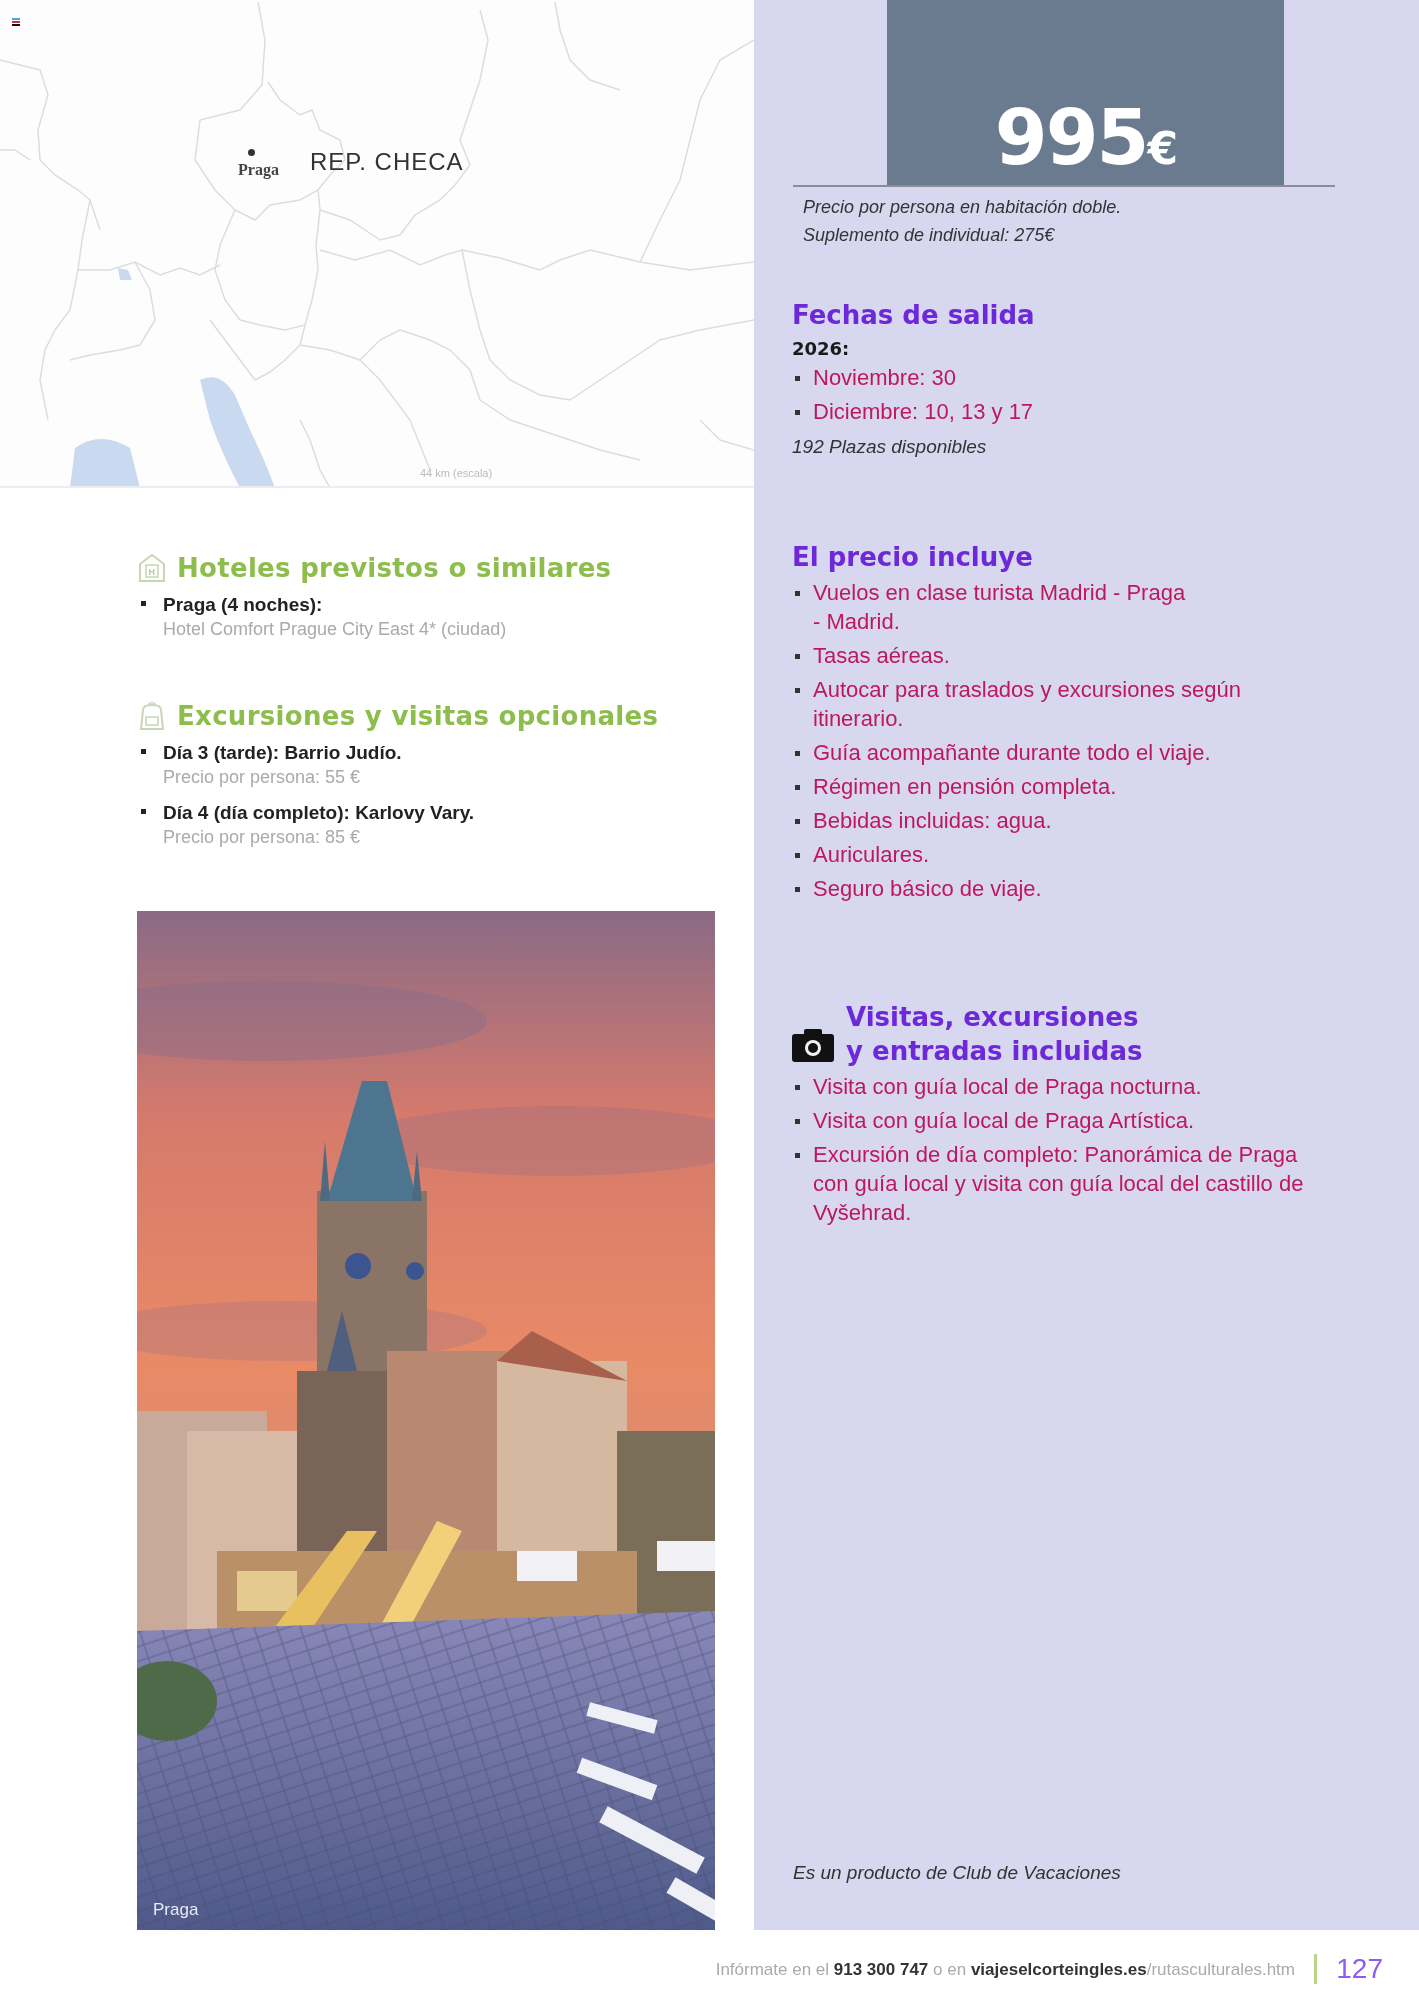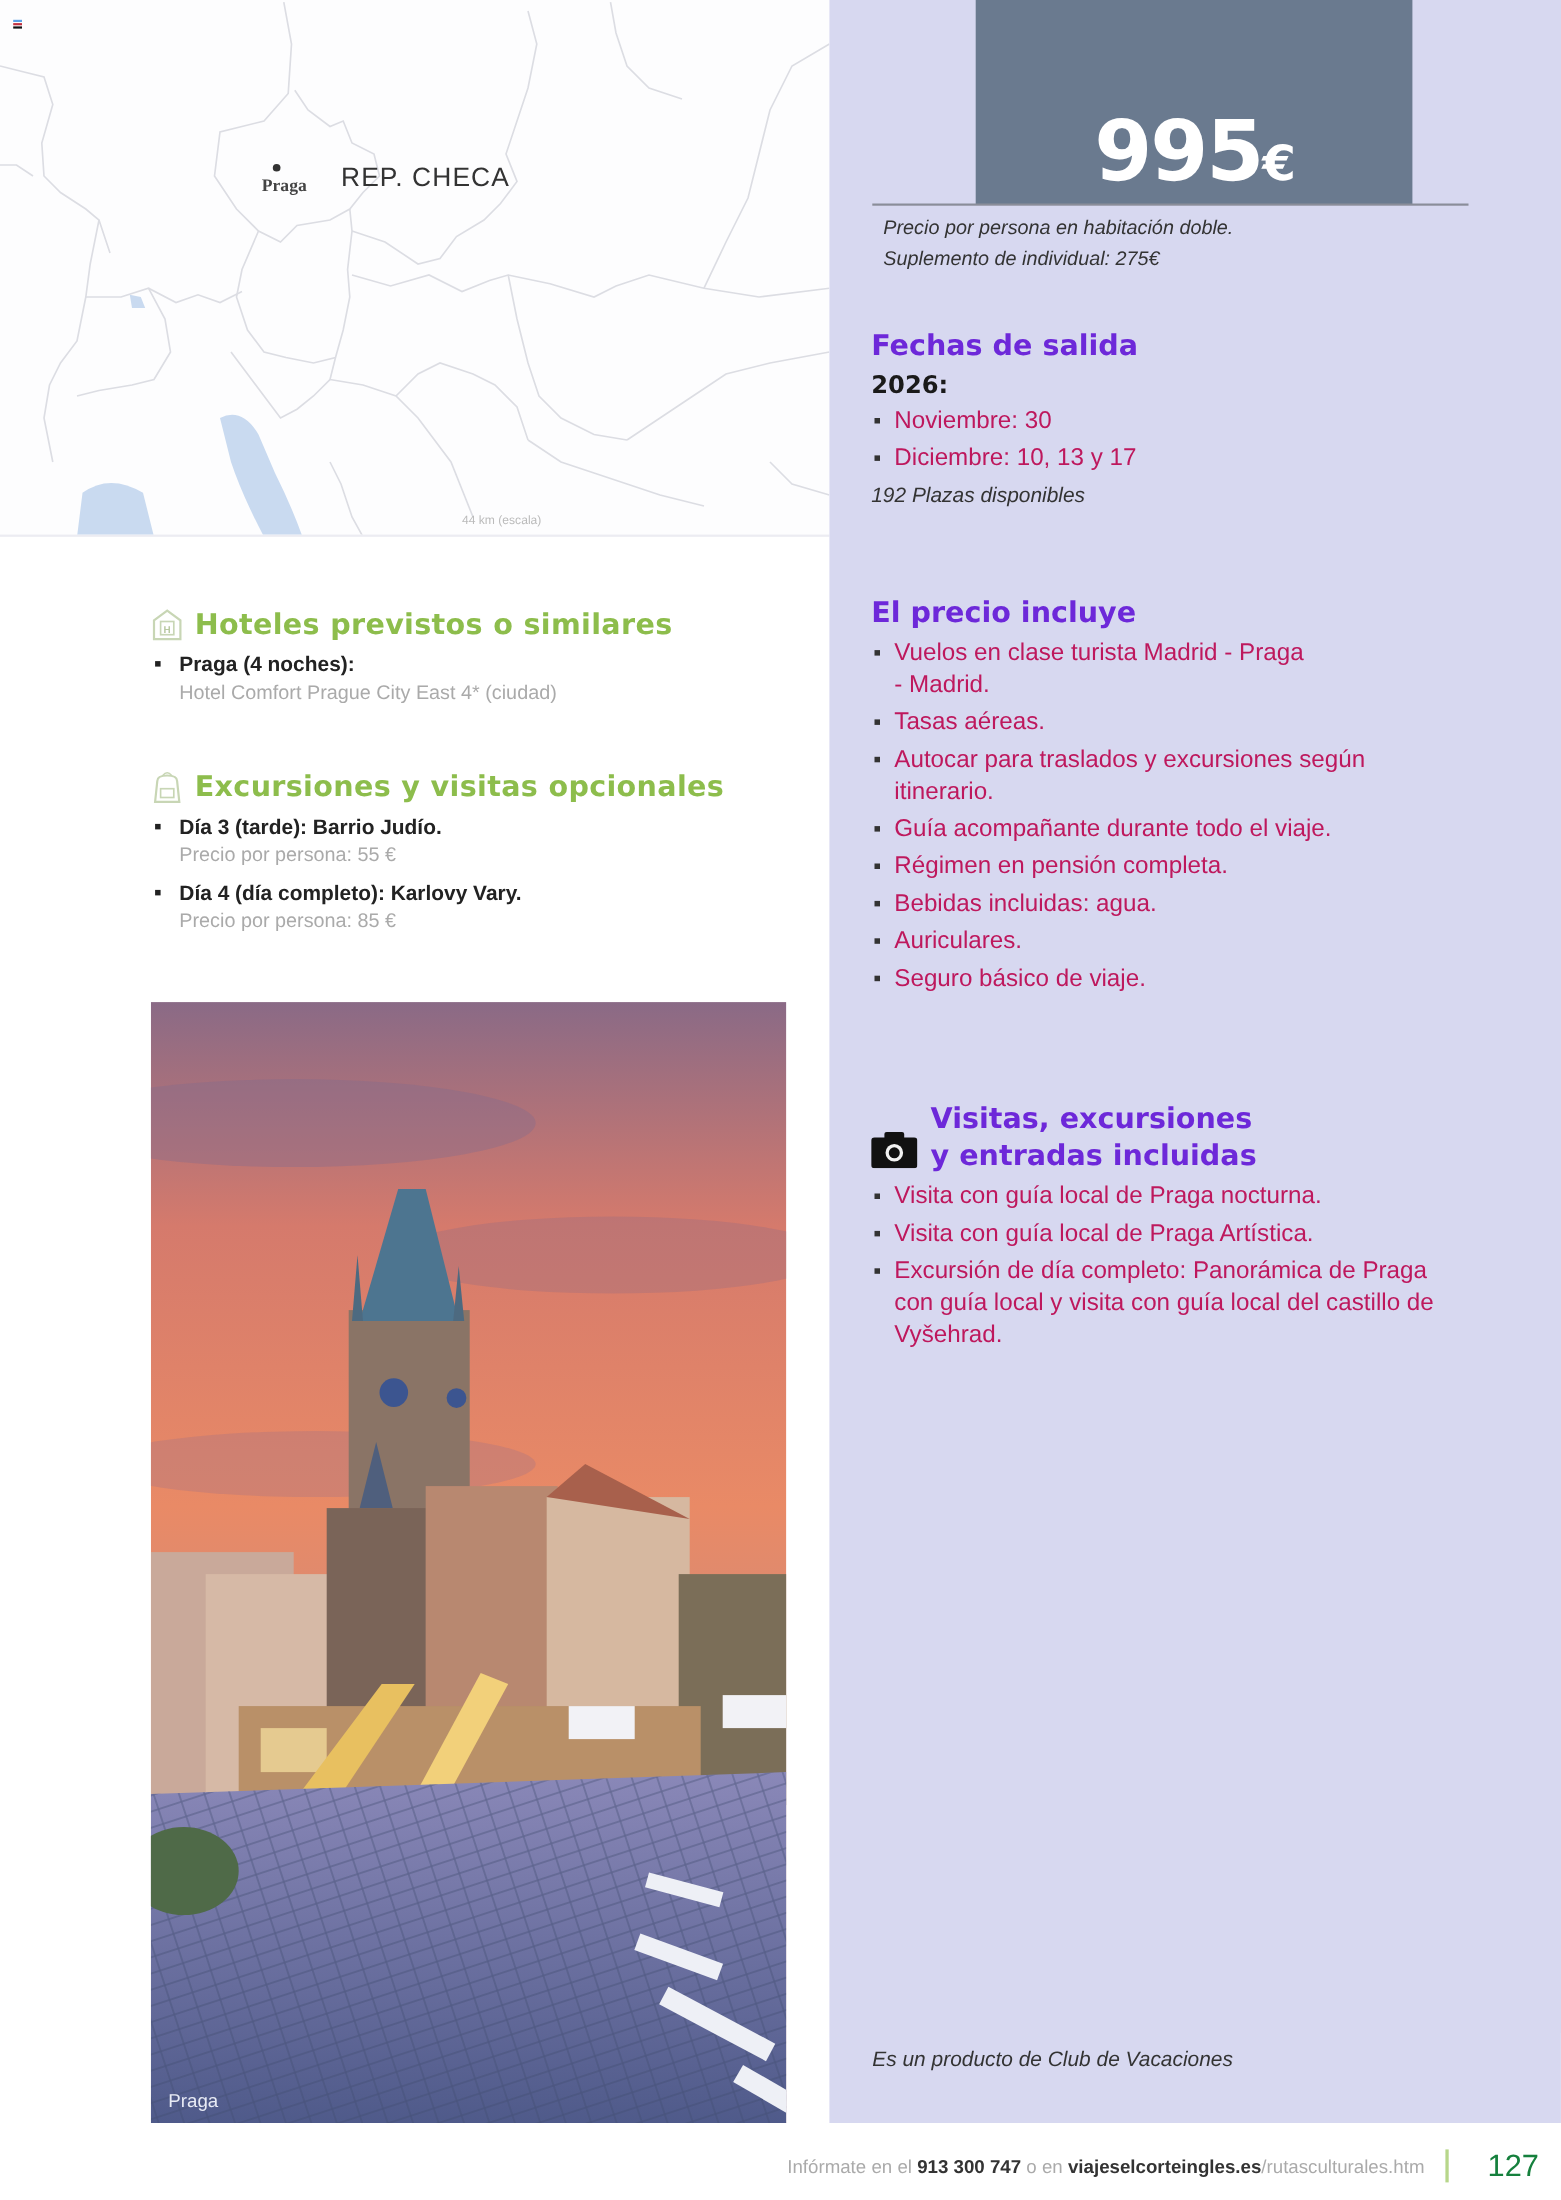--- a/index.html
+++ b/index.html
@@ -37,40 +37,40 @@
   
   .panel { position: absolute; left: 754px; top: 0; width: 665px; height: 1930px; background: #d7d8f0; }
   .price-box { position: absolute; left: 133px; top: 0; width: 397px; height: 186px; background: #6a7a8f; }
   .price-box .price { position: absolute; left: 0; right: 0; top: 98px; text-align: center; font-family: "DejaVu Sans", sans-serif; font-weight: bold; font-size: 76px; color: #fff; letter-spacing: -2px; line-height: 80px; }
   .price-box .price .cur { font-size: 44px; }
   .price-rule { position: absolute; left: 39px; top: 185px; width: 542px; height: 2px; background: #8a8d99; }
   .price-note { position: absolute; left: 49px; top: 193px; font-size: 18px; font-style: italic; color: #333; line-height: 28px; }
 
   .rblock { position: absolute; left: 38px; width: 600px; }
   .rblock h3 { font-family: "DejaVu Sans", sans-serif; font-size: 26px; font-weight: bold; color: #6d28d9; line-height: 34px; }
-  .rblock .year { font-family: "DejaVu Sans", sans-serif; font-size: 22px; font-weight: bold; color: #1a1a1a; margin-top: 6px; }
+  .rblock .year { font-family: "DejaVu Sans", sans-serif; font-size: 18px; font-weight: bold; color: #1a1a1a; margin-top: 6px; }
   .rblock ul { list-style: none; margin-top: 4px; }
   .rblock li { position: relative; padding-left: 21px; font-size: 22px; color: #be185d; line-height: 29px; margin-bottom: 5px; }
   .rblock li::before { content: ""; position: absolute; left: 3px; top: 13px; width: 5px; height: 5px; background: #333; }
   .rblock .seats { font-size: 19px; font-style: italic; color: #333; margin-top: 10px; }
 
   .dates { top: 298px; }
   .includes { top: 540px; }
   .visits { top: 1000px; }
   .visits .head { display: flex; align-items: flex-end; gap: 12px; }
   .visits .cam { width: 42px; height: 34px; margin-bottom: 6px; }
 
   .club { position: absolute; left: 39px; top: 1862px; font-size: 19px; font-style: italic; color: #333; }
 
   
   .footer { position: absolute; top: 1952px; right: 0; left: 0; height: 36px; }
   .footer .info { position: absolute; right: 124px; top: 8px; font-size: 17px; color: #aaa; white-space: nowrap; }
   .footer .info b { color: #333; }
   .footer .bar { position: absolute; right: 102px; top: 2px; width: 3px; height: 30px; background: #b7d68a; }
-  .footer .page { position: absolute; right: 20px; top: 1px; font-size: 28px; color: #15803d; }
+  .footer .page { position: absolute; right: 36px; top: 1px; font-size: 28px; color: #8b5cf6; }
 </style>
 </head>
 <body>
 
 <div class="map">
   <svg width="754" height="488" viewBox="0 0 754 488">
     <g fill="none" stroke="#dcdde3" stroke-width="1.5">
       <path d="M258 2 L265 40 L262 85 L240 110 L200 120 L195 160 L215 190 L235 210 L255 220 L270 205 L300 200 L318 190 L330 175 L345 160 L340 140 L320 130 L312 110 L300 115 L280 100 L268 82"></path>
       <path d="M235 210 L220 245 L215 270 L225 300 L240 320 L260 325 L285 330 L305 325 L312 300 L318 270 L316 245 L320 210 L318 190"></path>
       <path d="M320 210 L350 220 L380 240 L400 235 L415 215 L440 200 L455 185 L470 165 L460 140 L470 110 L480 80 L488 40 L480 10"></path>

